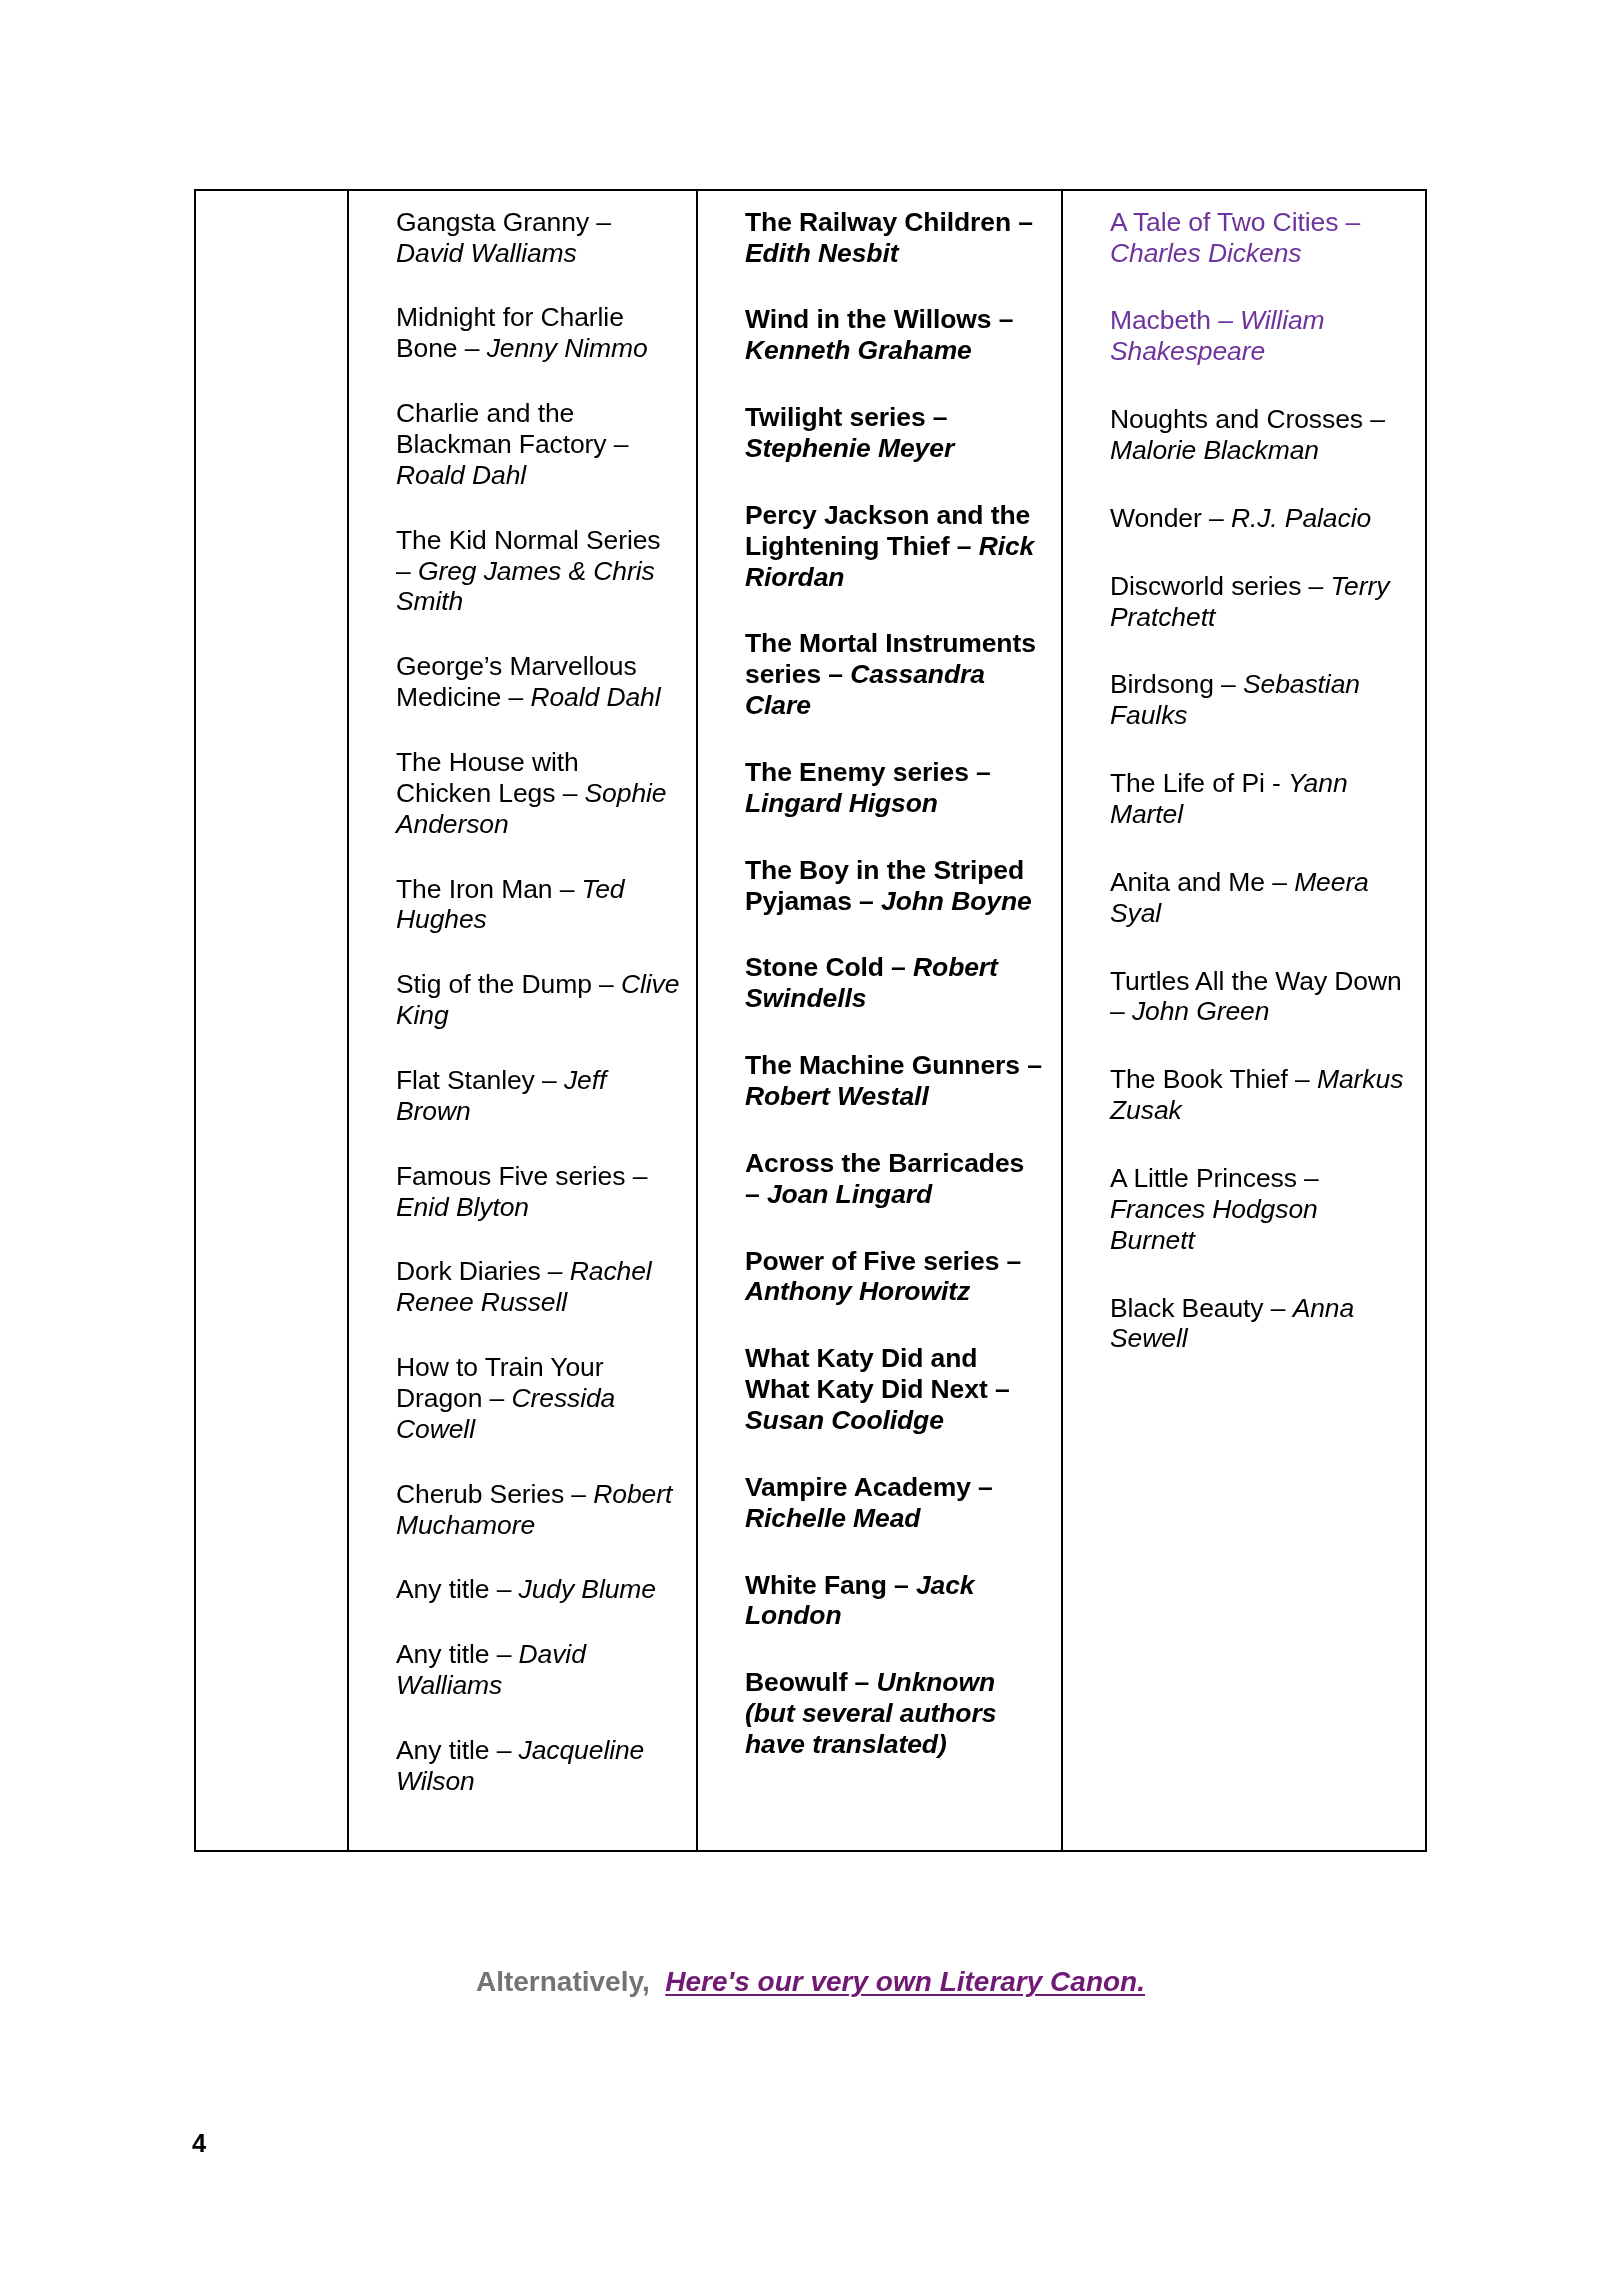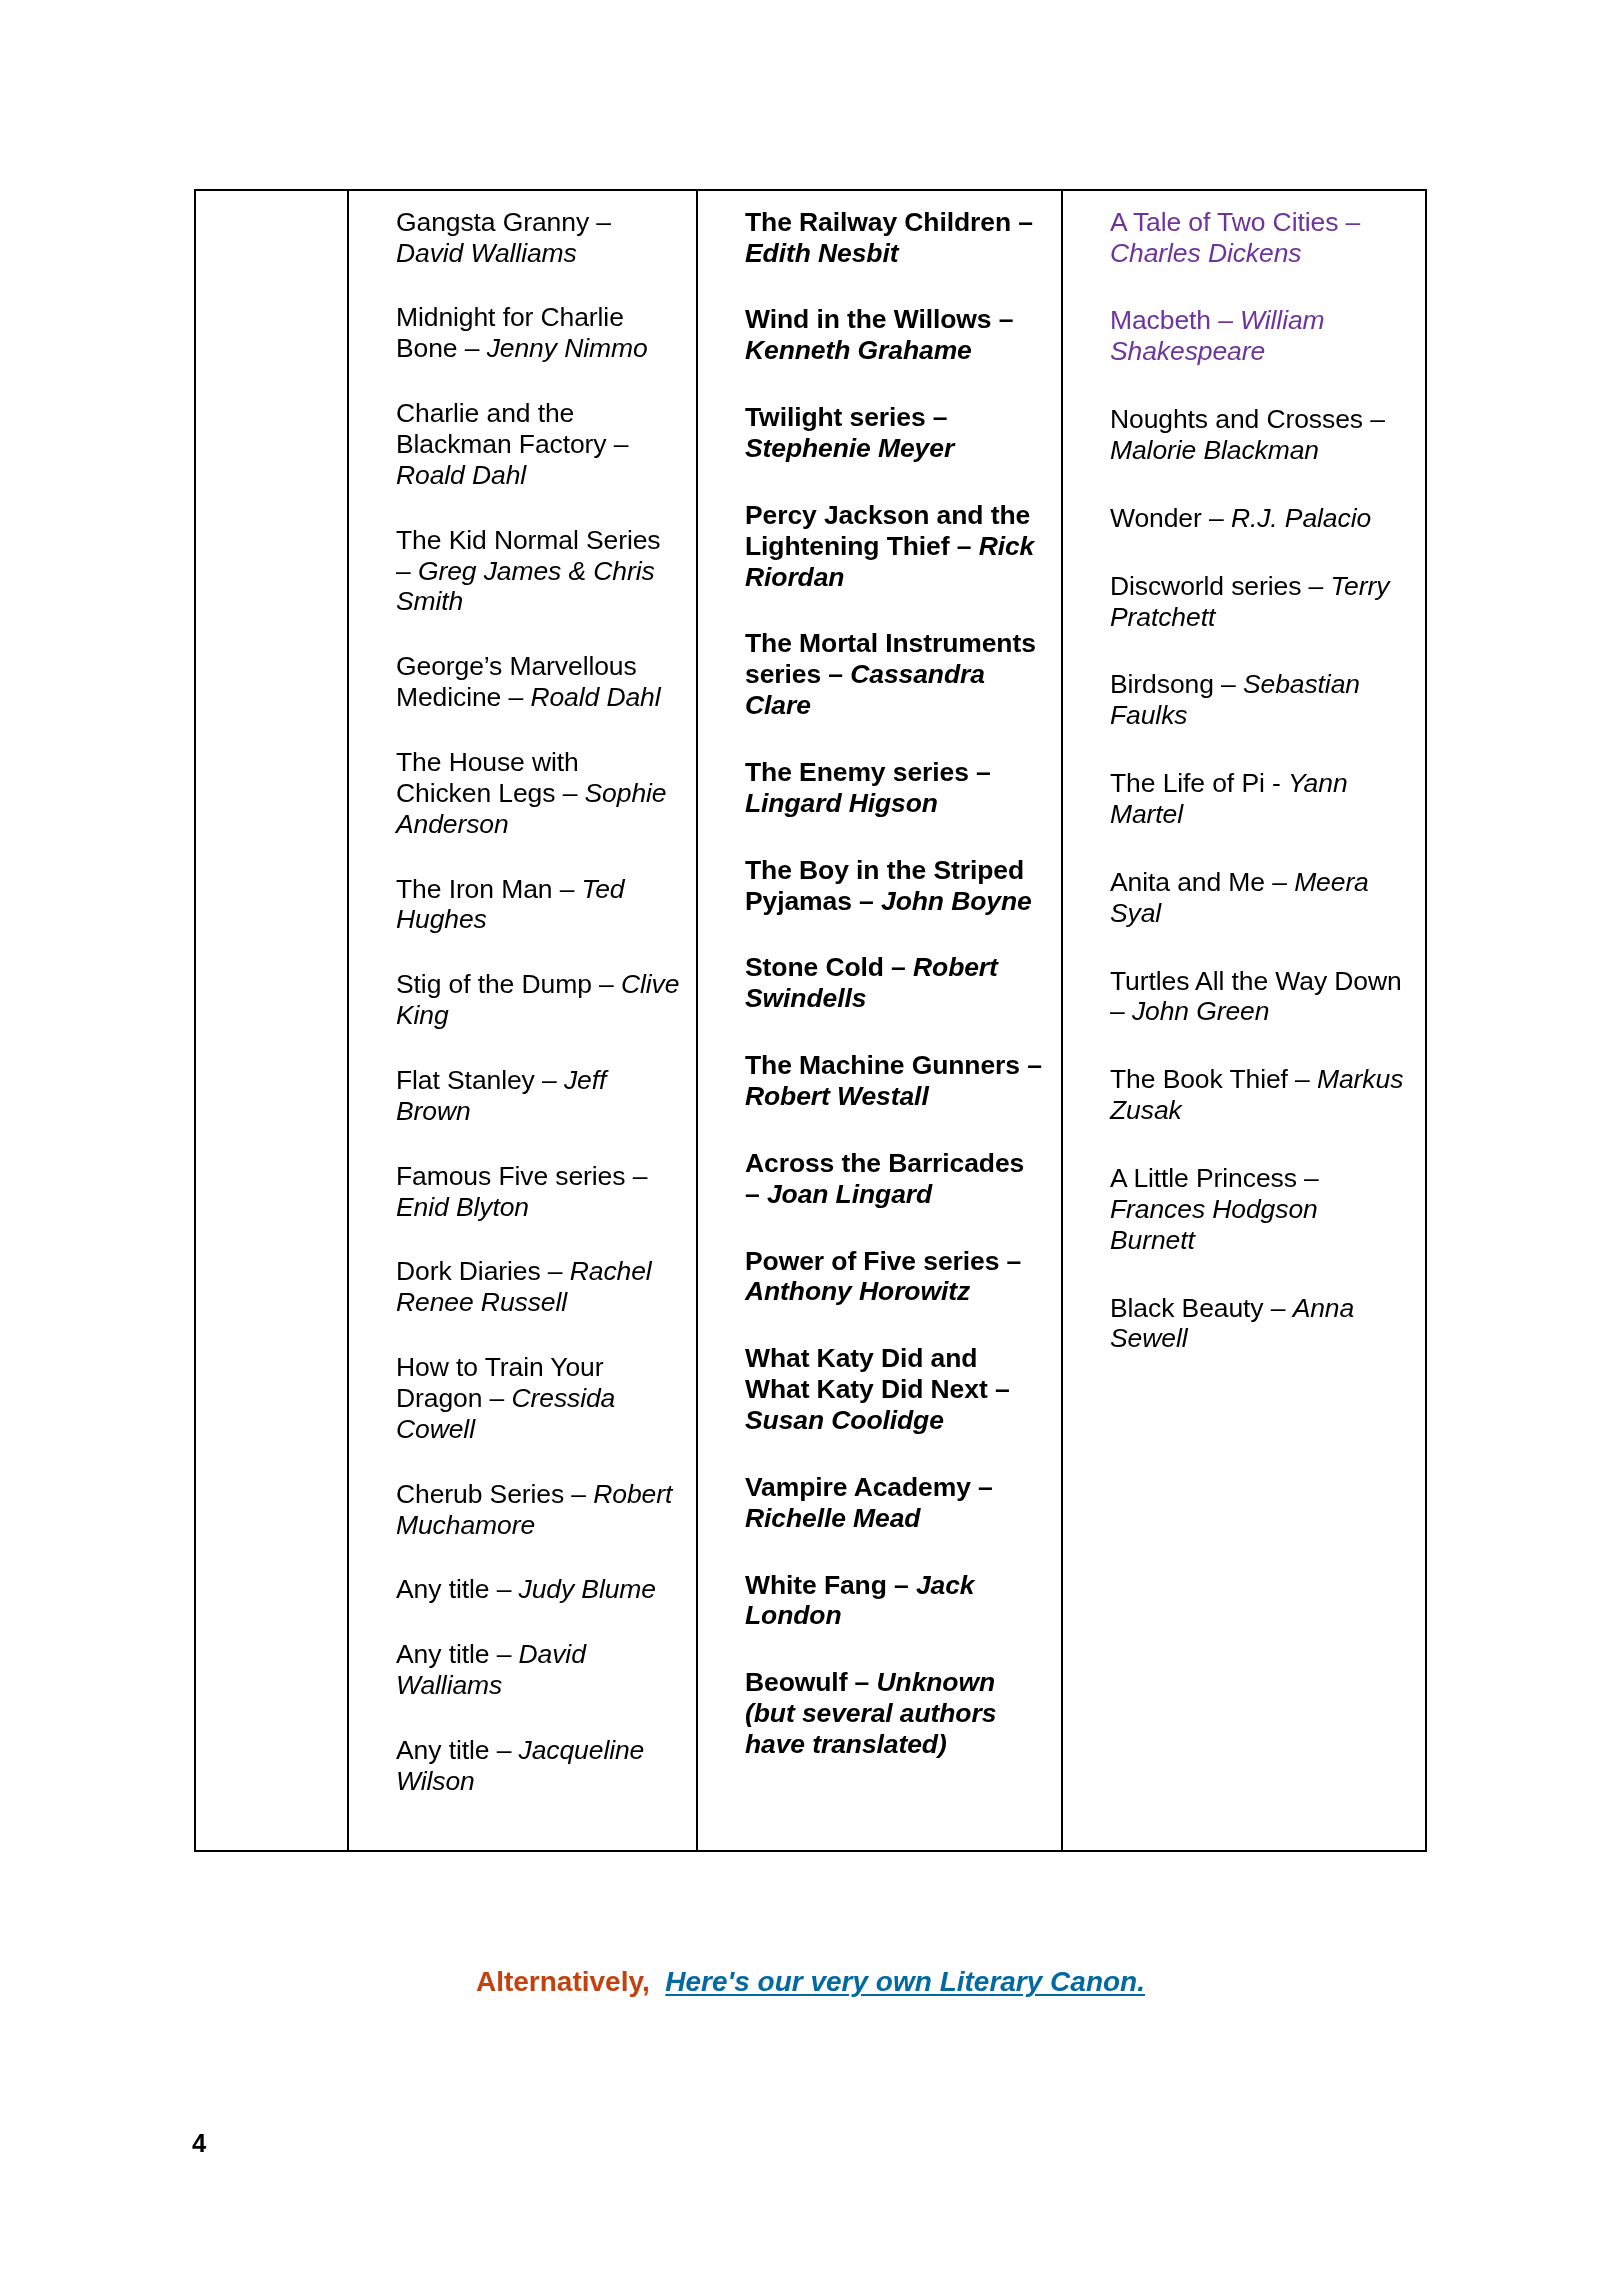--- a/index.html
+++ b/index.html
@@ -64,24 +64,24 @@
   .alt-line {
     position: absolute;
     left: 0;
     top: 1966px;
     width: 1621px;
     text-align: center;
     font-size: 28px;
     font-weight: bold;
   }
   .alt-line .lead {
-    color: #c2410c;
+    color: #737373;
   }
   .alt-line .canon {
-    color: #0369a1;
+    color: #701a75;
     font-style: italic;
     font-weight: bold;
     text-decoration: underline;
     text-underline-offset: 2.9px;
   }
 
   
   .page-number {
     position: absolute;
     left: 192px;

